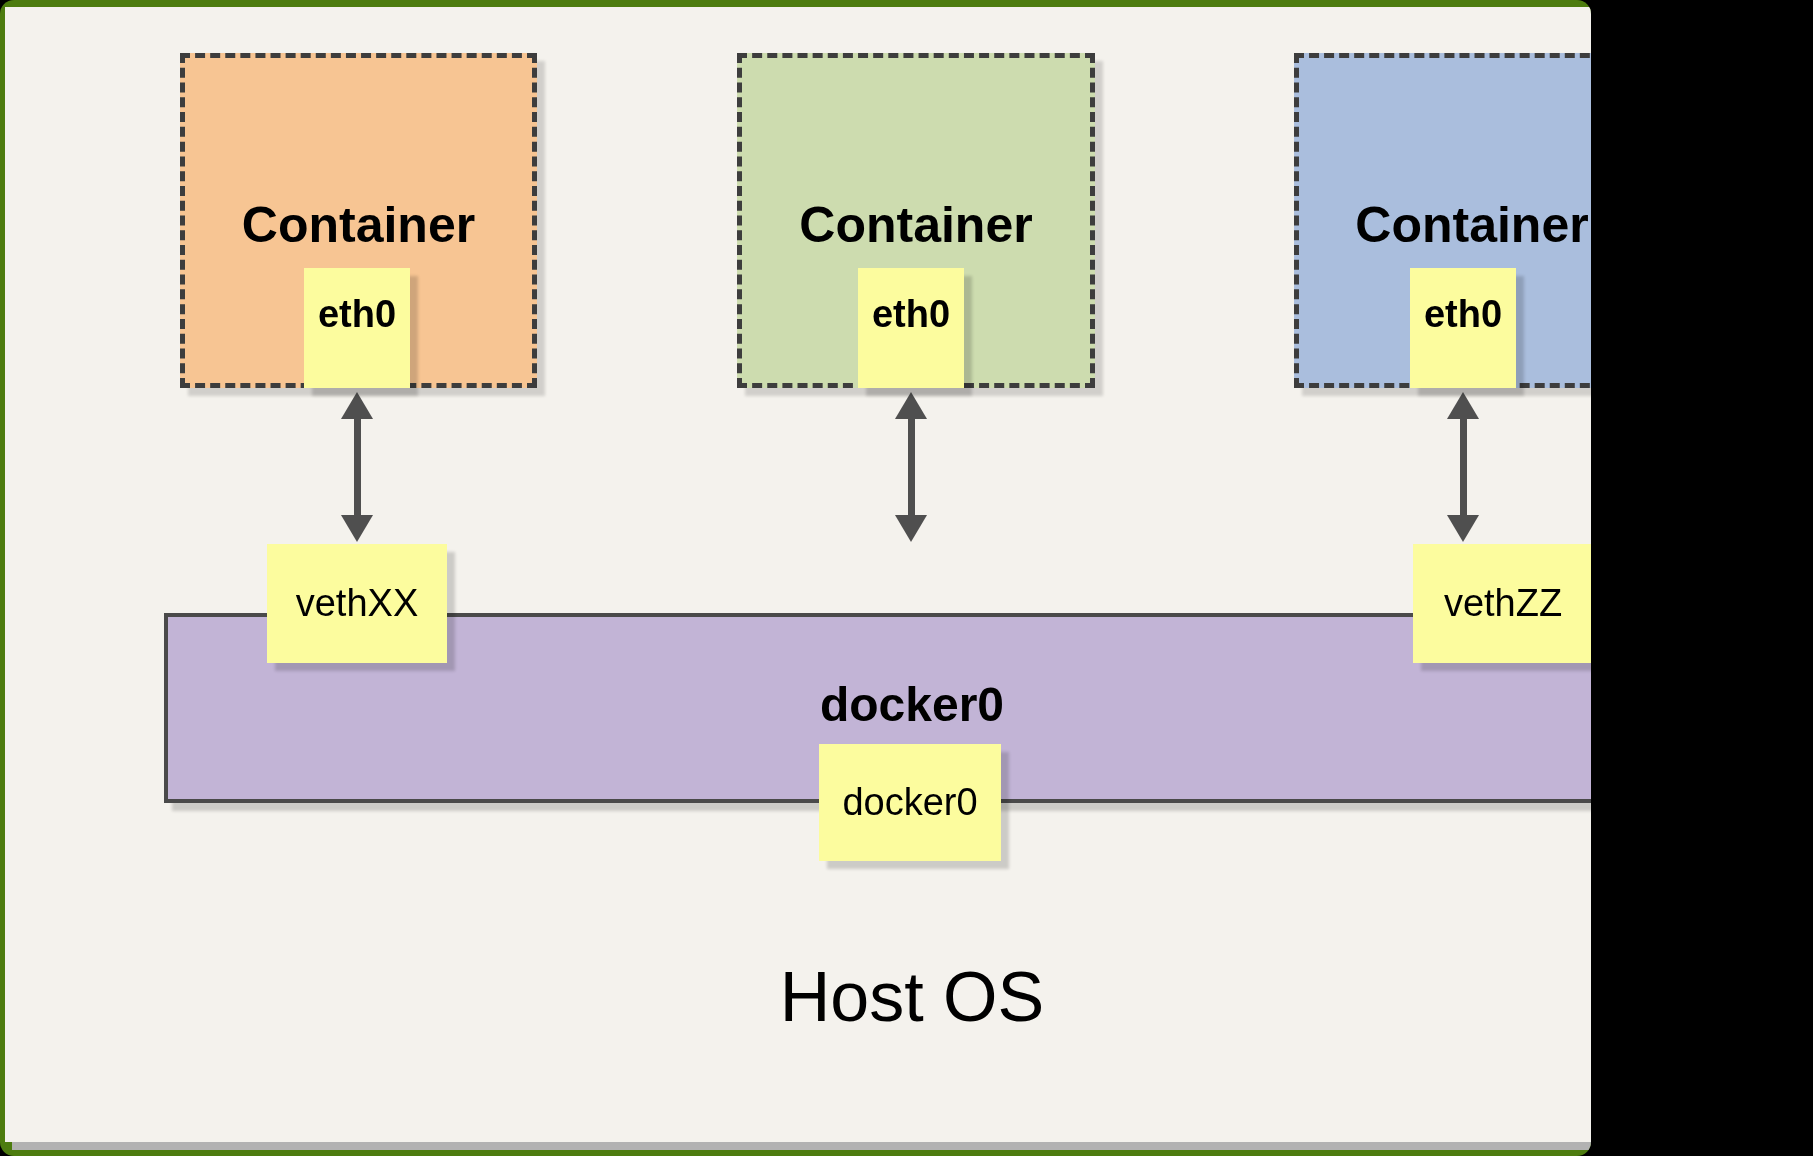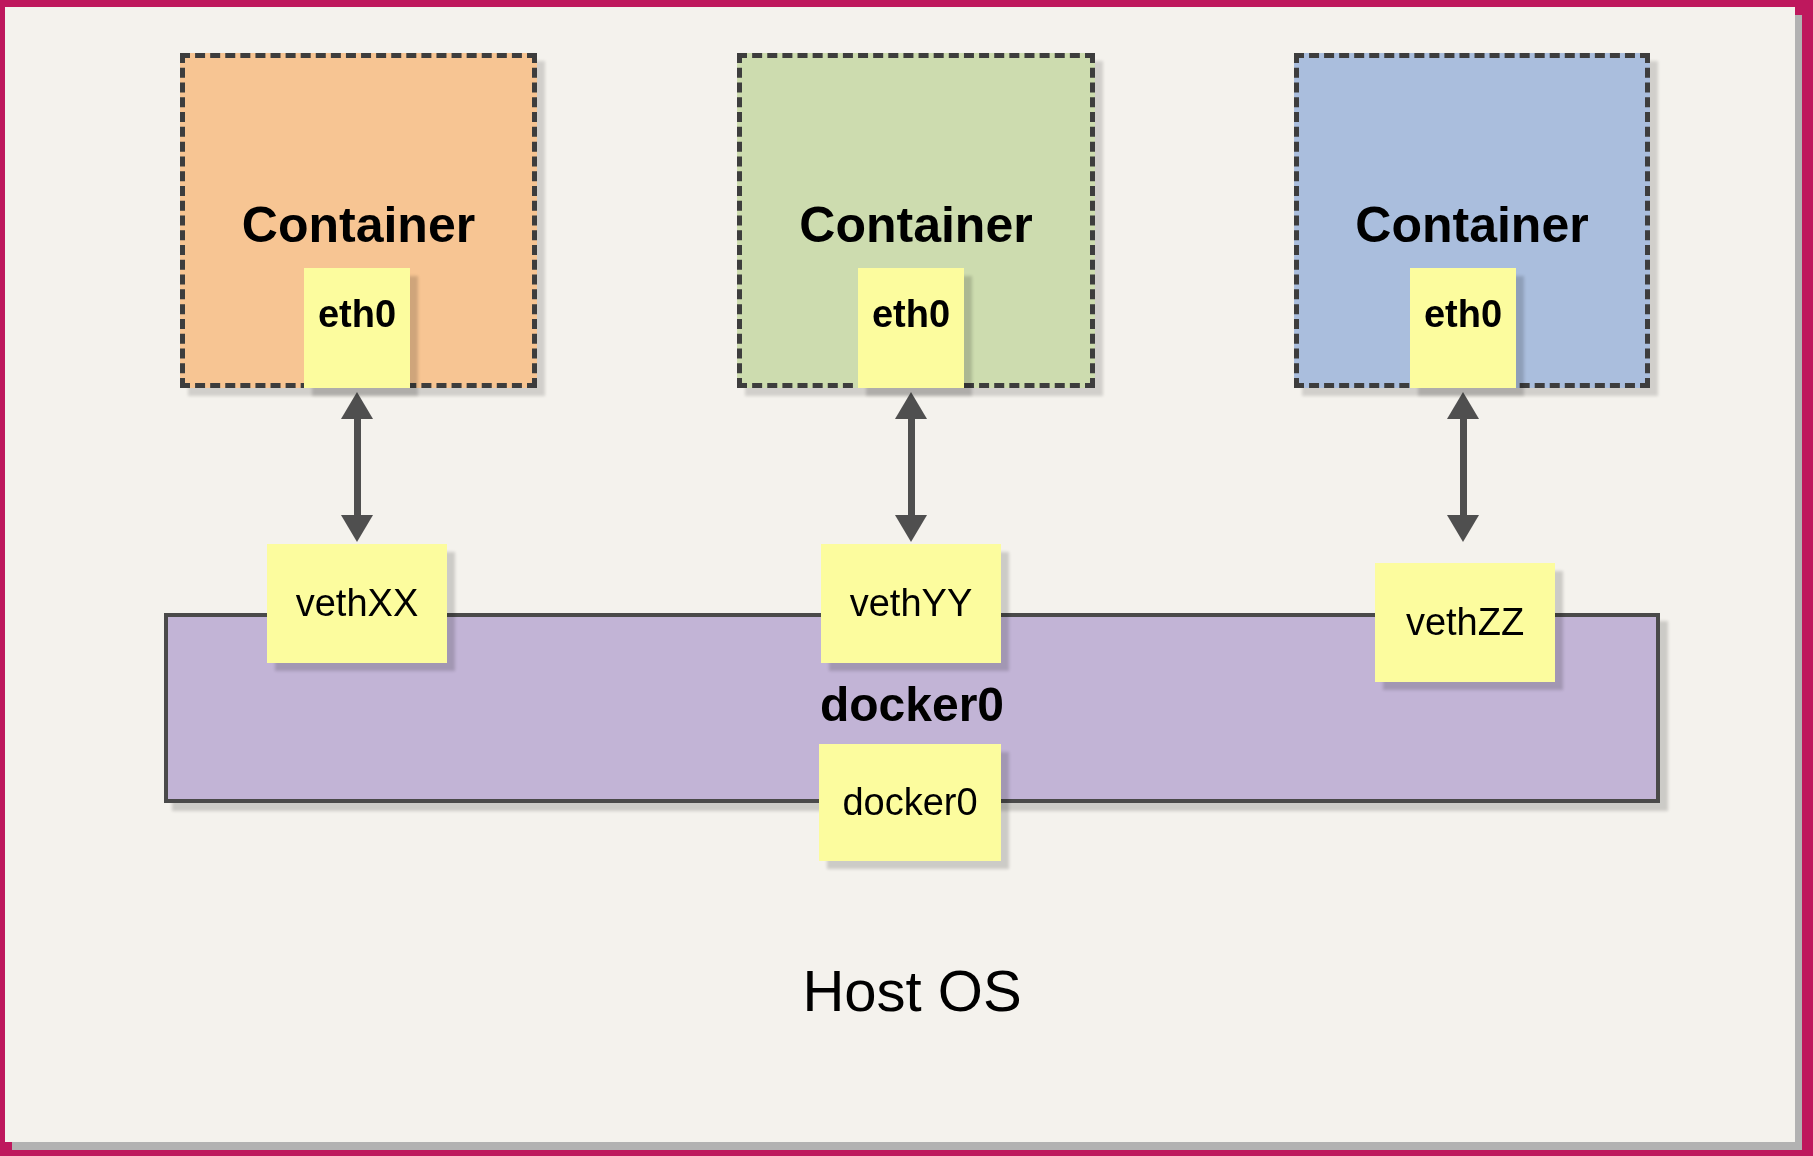--- a/index.html
+++ b/index.html
@@ -4,24 +4,25 @@
 <style>
   html, body {
     margin: 0;
     padding: 0;
     background: #000;
     font-family: "Liberation Sans", "DejaVu Sans", sans-serif;
     color: #000;
   }
   #canvas {
     position: relative;
-    width: 1813px;
+    width: 1591px;
     height: 1156px;
-    background: #be185d;
+    background: #4d7c0f;
     overflow: hidden;
+    border-radius: 14px;
   }
   
   #panel {
     position: absolute;
     left: 5px;
     top: 7px;
     width: 1790px;
     height: 1135px;
     background: #f4f2ed;
     box-shadow: 7px 8px 0 #b2b2b2;
@@ -65,21 +66,21 @@
   }
   .eth-box  { width: 106px; height: 120px; top: 261px; font-weight: bold; }
   .eth-box span { position: relative; top: -14px; }
   #eth-1 { left: 299px; }
   #eth-2 { left: 853px; }
   #eth-3 { left: 1405px; }
 
   .veth-box { width: 180px; height: 119px; top: 537px; }
   #veth-1 { left: 262px; }
   #veth-2 { left: 816px; }
-  #veth-3 { left: 1370px; margin-top: 19px; }
+  #veth-3 { left: 1408px; }
 
   #docker0-box { width: 182px; height: 117px; left: 814px; top: 737px; }
 
   
   .arrow {
     position: absolute;
     top: 385px;
     height: 150px;
     width: 40px;
     z-index: 2;
@@ -139,21 +140,21 @@
     top: 834px;
     font-size: 40px;
     z-index: 3;
   }
   #host-os-label {
     position: absolute;
     left: 159px;
     top: 950px;
     width: 1496px;
     text-align: center;
-    font-size: 58px;
+    font-size: 70px;
     z-index: 1;
   }
 </style>
 </head>
 <body>
 
 <div id="canvas">
   <div id="panel">
 
     <div class="container-box" id="container-1">
@@ -193,23 +194,20 @@
       <div class="arrow-shaft"></div>
       <div class="arrow-head-down"></div>
     </div>
 
     <div id="bridge-bar"></div>
     <div id="bridge-title">docker0</div>
 
     <div class="iface-box veth-box" id="veth-1">
       <span>vethXX</span>
     </div>
-    <div class="iface-box veth-box" id="veth-2">
-      <span>vethYY</span>
-    </div>
     <div class="iface-box veth-box" id="veth-3">
       <span>vethZZ</span>
     </div>
 
     <div class="iface-box" id="docker0-box">
       <span>docker0</span>
     </div>
 
 
     <div id="host-os-label">Host OS</div>

